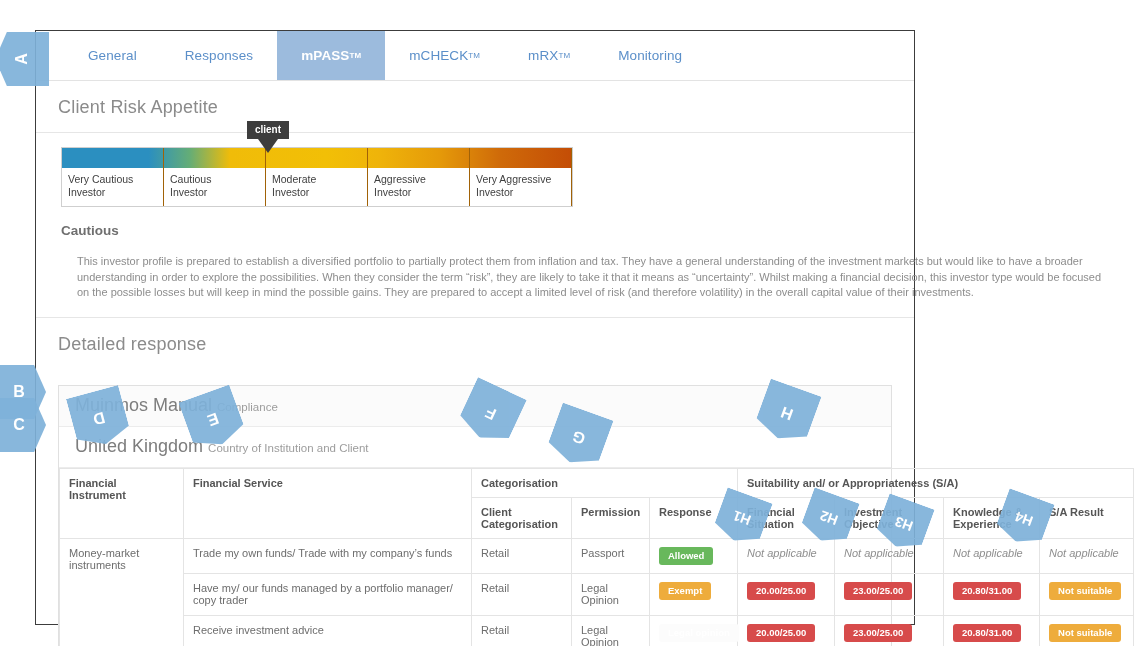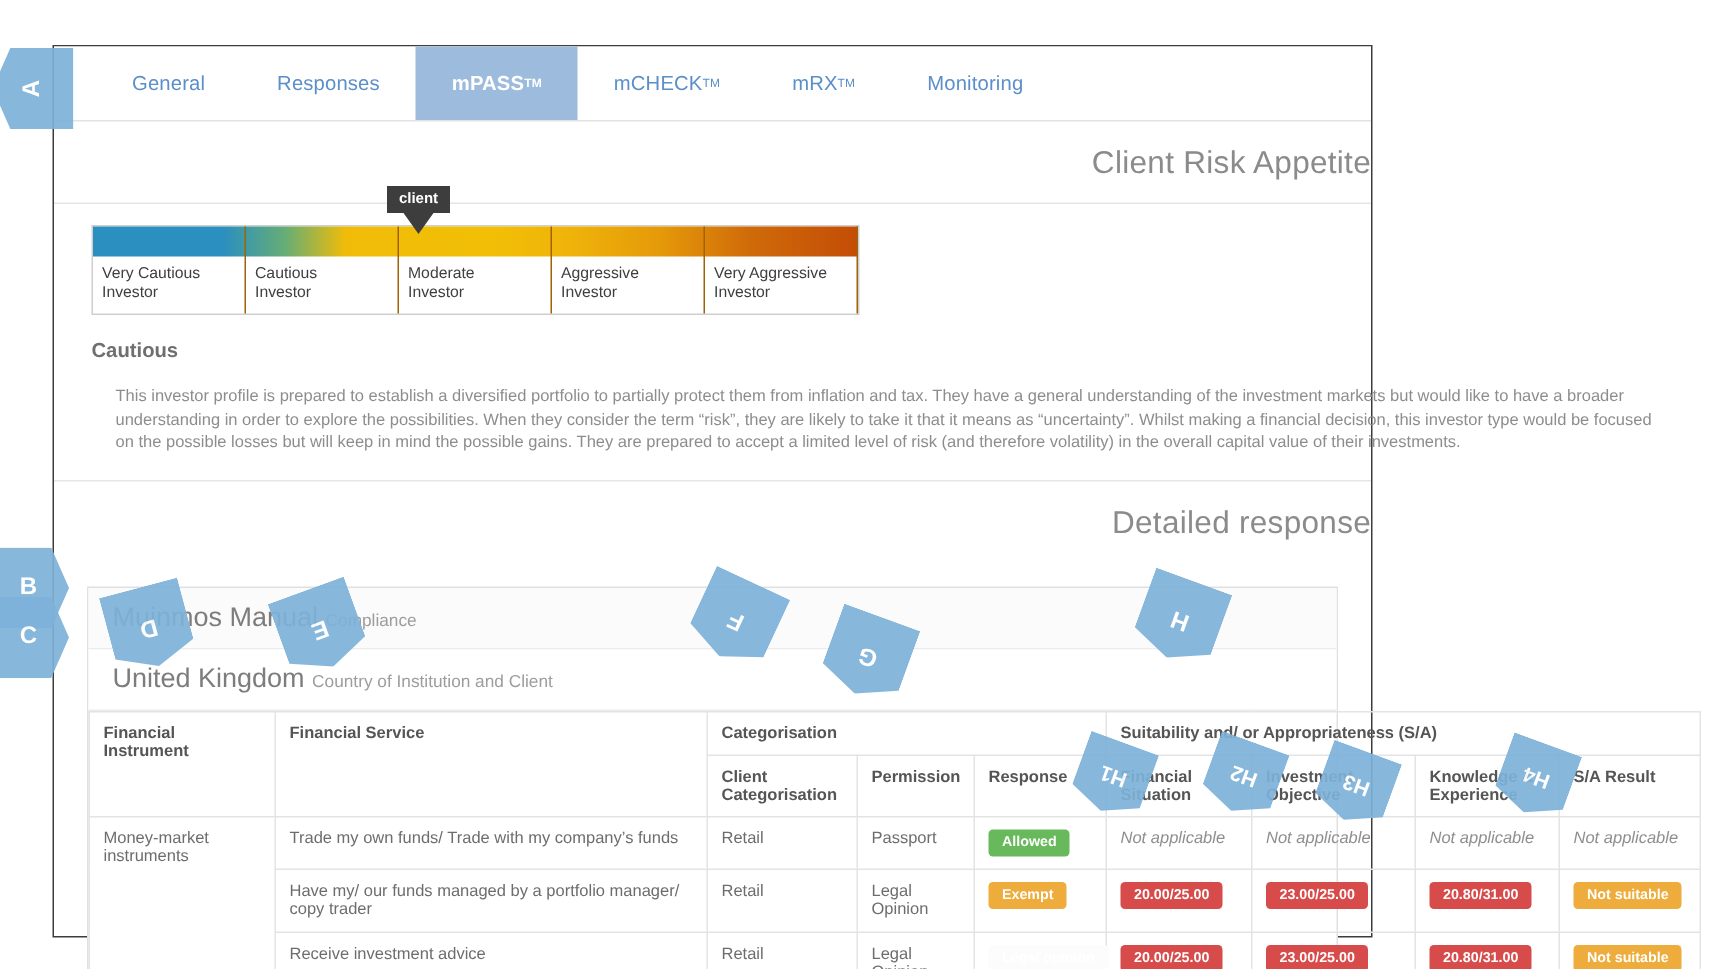--- a/index.html
+++ b/index.html
@@ -45,26 +45,25 @@
   }
   .tab .tm { font-size: 8px; vertical-align: super; }
   .tab.active {
     background: #9cbbdd;
     color: #ffffff;
     font-weight: 600;
   }
 
   
   .section-title {
-    font-size: 21px;
+    font-size: 18px;
     color: #8b8b8b;
     font-weight: 400;
     padding: 16px 0 14px 22px;
     letter-spacing: .2px;
-    text-align: right;
   }
   .hr { height: 1px; background: #e6e6e6; }
 
   
   .risk-wrap { padding: 14px 0 0 25px; position: relative; }
   .risk-bar {
     position: relative;
     width: 512px;
     border: 1px solid #cfcfcf;
     background: #fff;
@@ -91,21 +90,21 @@
        #2b8fc0 0%, #2b8fc0 17%,
        #64ad77 25%,
        #f0bc09 33%, #f2bf06 52%,
        #efb40a 62%,
        #e59a09 74%,
        #cf6a09 86%, #c44d06 100%);
     pointer-events: none;
   }
   .client-marker {
     position: absolute;
-    left: 196px; top: -27px;
+    left: 185px; top: -27px;
     width: 42px;
   }
   .client-marker .box {
     background: #3d3d3d;
     color: #ffffff;
     font-size: 10px;
     font-weight: bold;
     text-align: center;
     padding: 3px 0 4px;
     line-height: 11px;

